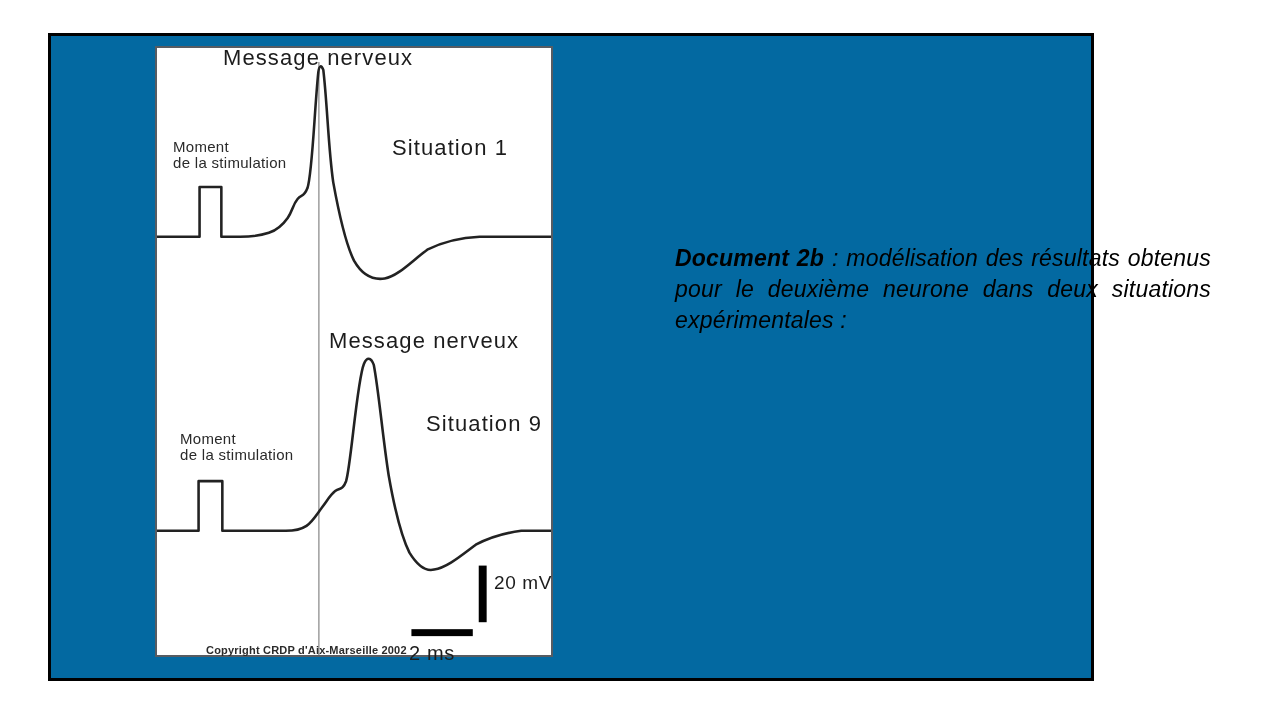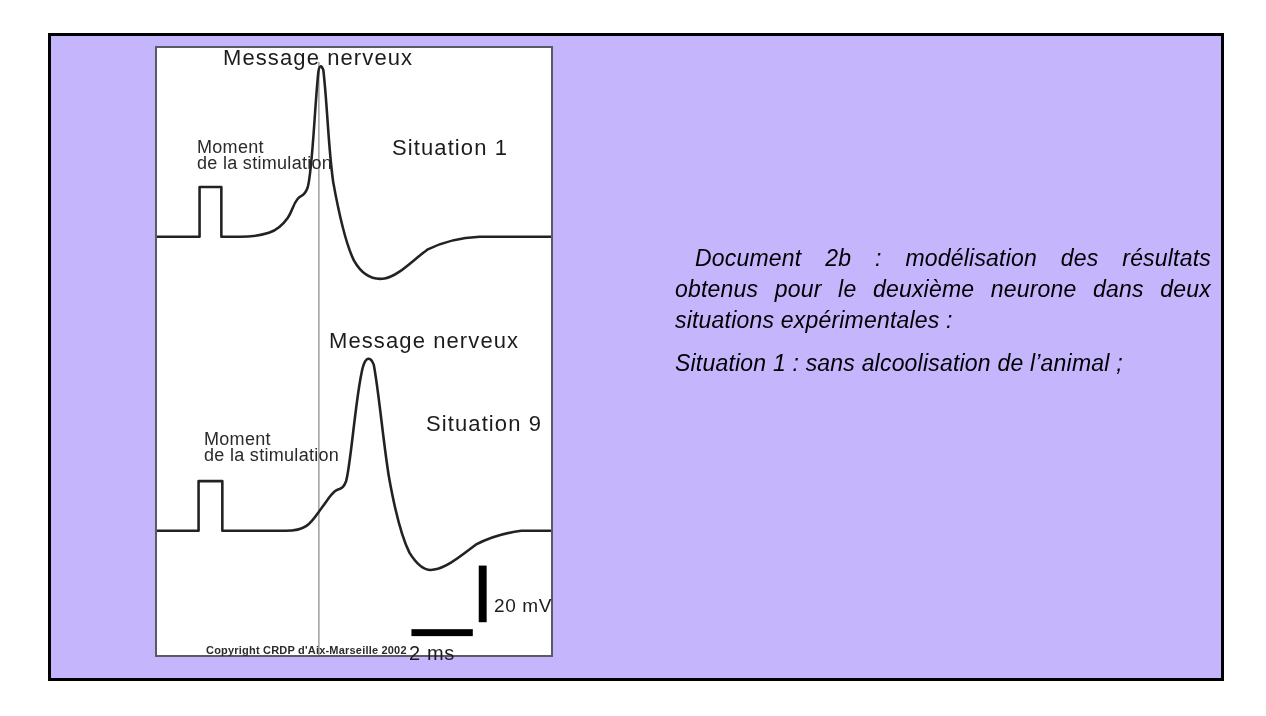--- a/index.html
+++ b/index.html
@@ -2,52 +2,52 @@
 <html><head>
 <meta charset="utf-8">
 <style>
   * { margin:0; padding:0; box-sizing:border-box; }
   html,body { background:#ffffff; }
   .page {
     position:relative; width:1266px; height:716px; background:#ffffff;
     font-family:"Liberation Sans", sans-serif; overflow:hidden;
   }
   .doc-frame {
-    position:absolute; left:48px; top:33px; width:1176px; height:648px;
-    border:3px solid #000000; background:#c4b5fd;
+    position:absolute; left:48px; top:33px; width:1046px; height:648px;
+    border:3px solid #000000; background:#0369a1;
   }
   
   .figure-panel {
     position:absolute; left:104px; top:10px; width:398px; height:611px;
     border:2px solid #575c62; background:#ffffff;
   }
   .figure-panel svg { position:absolute; left:0; top:0; width:100%; height:100%; }
   .fig-label {
     position:absolute; color:#1c1c1c; white-space:nowrap;
     font-size:22px; line-height:1.12; letter-spacing:1.1px;
   }
   .fig-label-small {
     position:absolute; color:#2a2a2a; white-space:nowrap;
-    font-size:18px; line-height:16px; letter-spacing:0.3px;margin-left:24px;
+    font-size:15px; line-height:16px; letter-spacing:0.3px;
   }
   .scale-label { font-size:19px; letter-spacing:0.6px; }
   .time-label  { font-size:20px; letter-spacing:0.6px; }
   .copyright {
     position:absolute; left:5px; top:596px; color:#2b2b2b;
     font-size:11px; font-weight:600; letter-spacing:0.2px; white-space:nowrap;margin-left:44px;
   }
   
   .caption {
     position:absolute; left:624px; top:207px; width:536px;
     font-style:italic; font-size:23px; line-height:31px;
     letter-spacing:0.2px; color:#000000;
   }
   .cap-p { margin:0 0 12px 0; }
   .cap-justify { text-align:justify; }
-  .cap-title { font-weight:normal;margin-left:20px; }
+  .cap-title { font-weight:bold; }
 </style>
 </head>
 <body>
 
 <div class="page">
   <div class="doc-frame">
 
     <div class="figure-panel">
       <svg viewBox="0 0 398 611" preserveAspectRatio="none">
 
@@ -68,25 +68,24 @@
         <div>de la stimulation</div>
       </div>
 
       <div class="fig-label" style="left:172px; top:281px;">Message nerveux</div>
       <div class="fig-label" style="left:269px; top:364px;">Situation 9</div>
       <div class="fig-label-small" style="left:23px; top:383px;">
         <div>Moment</div>
         <div>de la stimulation</div>
       </div>
 
-      <div class="fig-label scale-label" style="left:337px; top:547px;">20 mV</div>
+      <div class="fig-label scale-label" style="left:337px; top:524px;">20 mV</div>
       <div class="fig-label time-label" style="left:252px; top:594px;">2 ms</div>
 
       <div class="copyright">Copyright CRDP d'Aix-Marseille 2002</div>
     </div>
 
     <div class="caption">
       <p class="cap-p cap-justify"><span class="cap-title">Document 2b</span><span> : </span><span>modélisation des résultats obtenus pour le deuxième neurone dans deux situations expérimentales :</span></p>
-      <p class="cap-p">Situation 1 : sans alcoolisation de l’animal ;</p>
     </div>
 
   </div>
 </div>
 
 </body></html>

